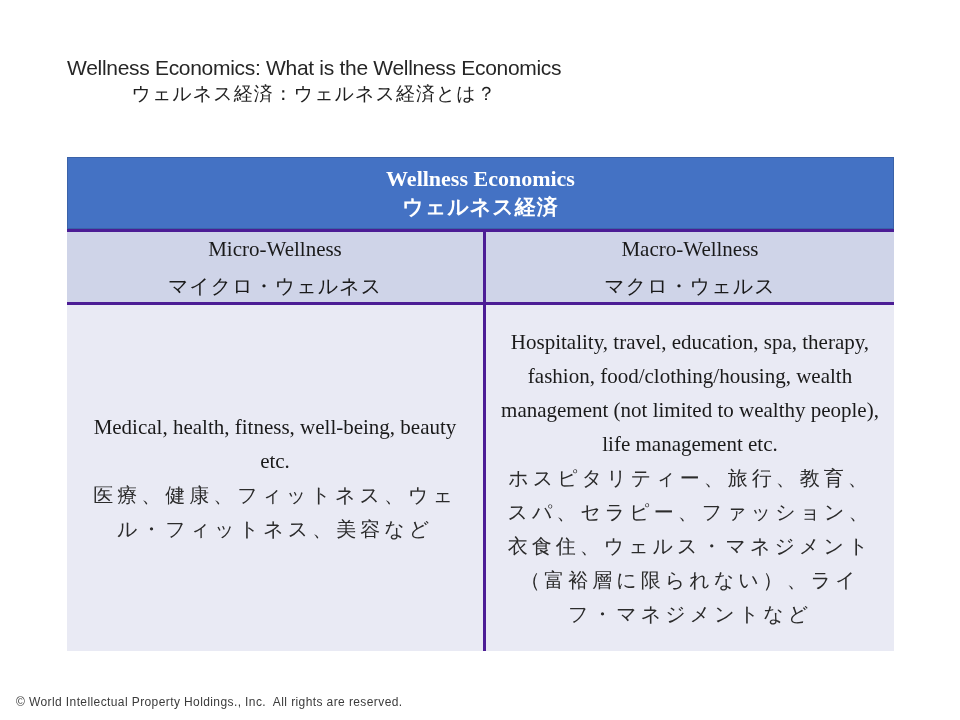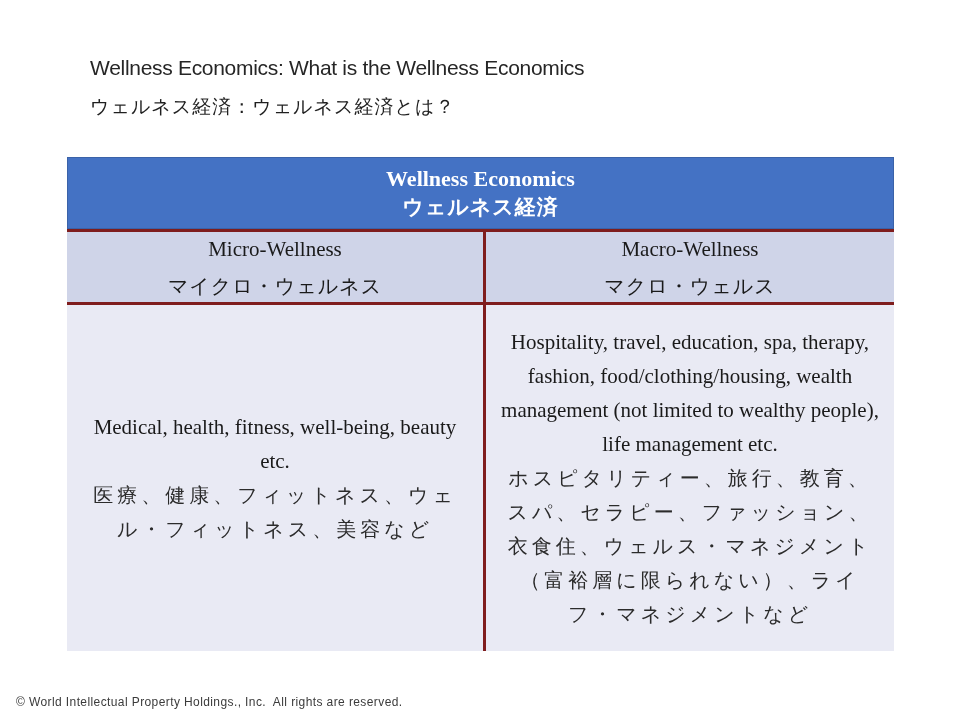--- a/index.html
+++ b/index.html
@@ -13,50 +13,51 @@
     height: 720px;
     background: #ffffff;
     overflow: hidden;
     font-family: "Liberation Serif", serif;
     color: var(--text, #1a1a1a);
   }
 
   
   .title-block {
     position: absolute;
-    left: 90px;
+    left: 67px;
     top: 55px;
   }
   .title-en {
     font-family: "Liberation Sans", sans-serif;
     font-size: 21px;
     line-height: 26px;
     color: #262626;
     letter-spacing: -0.3px;
   }
   .title-ja {
-    margin-top: 13px;
-    font-family: Liberation Sans, sans-serif;
+    margin-top: 2px;
+    font-family: Liberation Mono, monospace;
     font-size: 19px;
     line-height: 25px;
     color: #1f1f1f;
     letter-spacing: 1px;
+    text-align: center;
   }
 
   
   .wtable {
     position: absolute;
     left: 67px;
     top: 157px;
     width: 827px;
     display: grid;
     grid-template-columns: 416px 408px;
     grid-template-rows: 72px 70px 346px;
     gap: 3px;
-    background: #7f1d1d;
+    background: #4c1d95;
   }
   .cell {
     display: flex;
     flex-direction: column;
     justify-content: center;
     align-items: center;
     text-align: center;
     box-sizing: border-box;
   }
   .thead {

